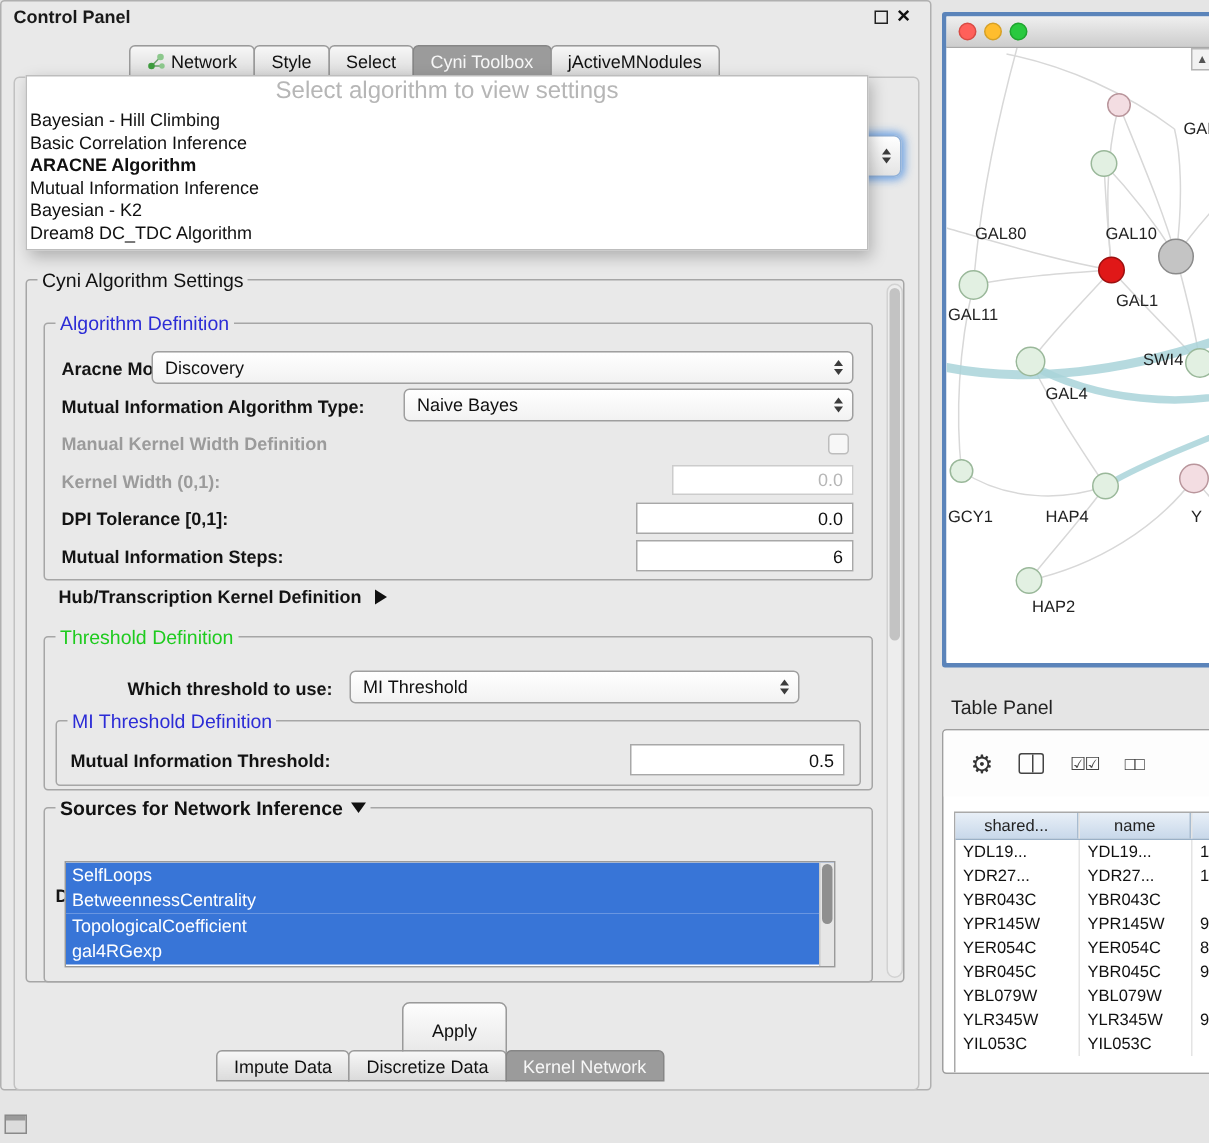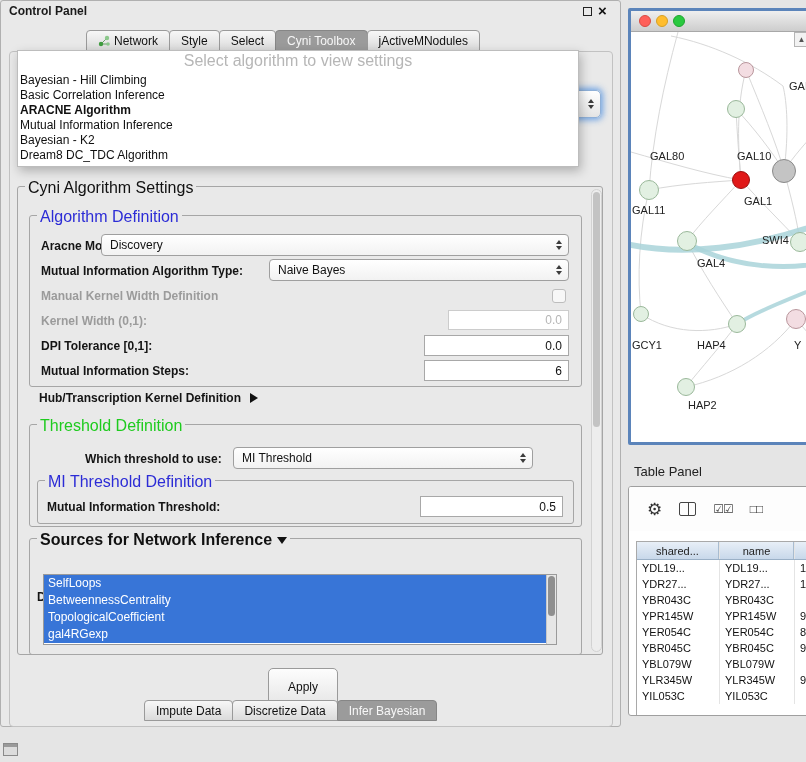--- a/index.html
+++ b/index.html
@@ -33,21 +33,21 @@
 
   
   .popup { position:absolute; left:16px; top:49px; width:562px; height:117px; background:#ffffff;
            border:1px solid #bdbdbd; box-shadow:2px 4px 10px rgba(0,0,0,.25); z-index:10; }
   .popup-ph { height:22px; line-height:20px; text-align:center; color:#b6b6b6; font-size:16px; }
   .popup-item { height:15px; line-height:15px; font-size:12px; padding-left:2px; color:#101010; white-space:nowrap; }
   .popup-item.bold { font-weight:bold; }
 
   
   .grp { position:absolute; border:1px solid #a6a6a6; border-radius:3px; }
-  .gt { position:absolute; top:-8px; left:7px; background:#e9e9e9; padding:0 3px; font-size:16px; color:#111;
+  .gt { position:absolute; top:-8px; left:7px; background:#e9e9e9; padding:0 3px; font-size:13px; color:#111;
         display:flex; align-items:center; gap:5px; white-space:nowrap; }
   .gt.blue { color:#2c2cd6; }
   .gt.green { color:#1ecb1e; }
 
   .lbl { position:absolute; font-size:12px; font-weight:bold; color:#141414; white-space:nowrap; }
   .lbl.dis { color:#9b9b9b; }
 
   .combo { position:absolute; height:22px; background:linear-gradient(#ffffff,#f2f2f2); border:1px solid #9f9f9f;
            border-radius:4px; font-size:12px; color:#111; display:flex; align-items:center;
            padding:0 22px 0 8px; }
@@ -267,21 +267,21 @@
     <div class="apply-btn">Apply</div>
 
     <div class="bottom-tabs">
       <div class="tab">
         <span>Impute Data</span>
       </div>
       <div class="tab">
         <span>Discretize Data</span>
       </div>
       <div class="tab active">
-        <span>Infer Bayesian</span>
+        <span>Kernel Network</span>
       </div>
     </div>
   </div>
 
   <div class="net">
     <div class="net-titlebar">
       <span class="light red"></span>
       <span class="light yellow"></span>
       <span class="light green"></span>
     </div>

